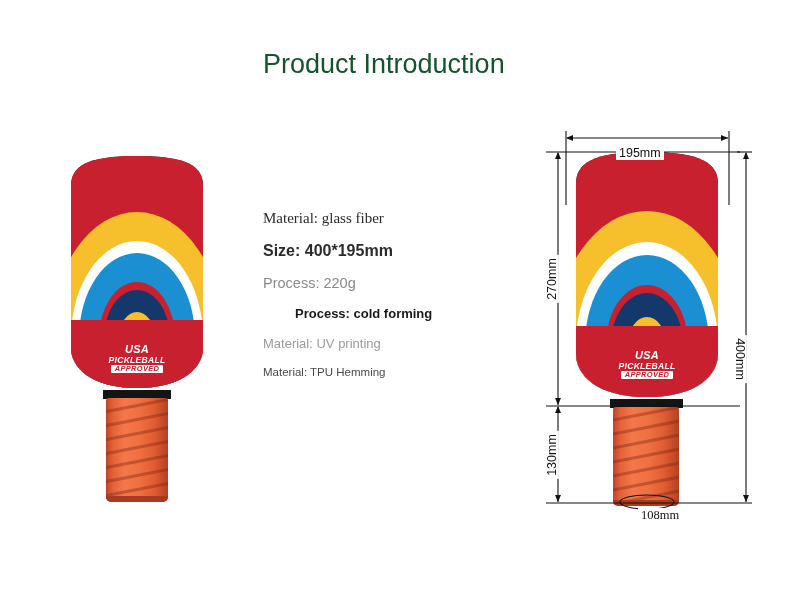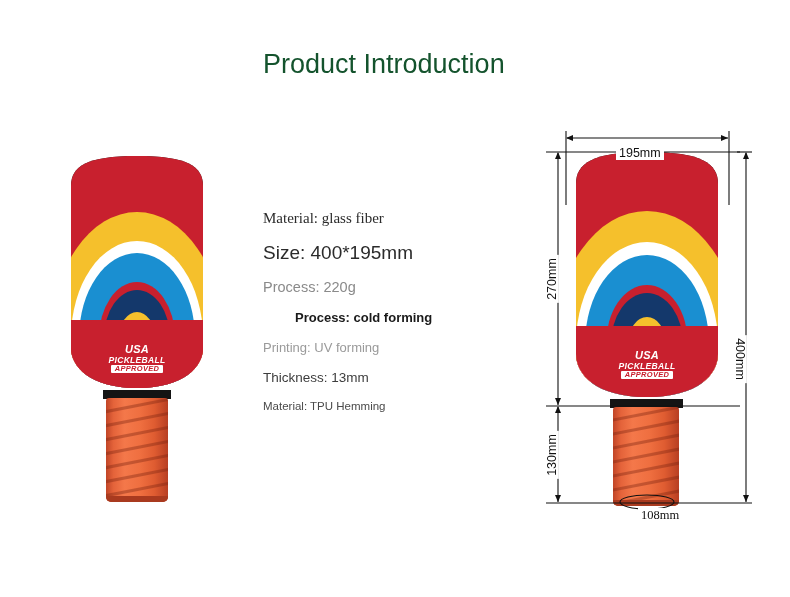--- a/index.html
+++ b/index.html
@@ -134,34 +134,31 @@
 </style>
 </head>
 <body style="background: rgb(255, 255, 255);">
 
 <div id="page-title">Product Introduction</div>
 
 <div id="spec-list">
   <div class="spec-line" style="font-size: 15px; color: rgb(43, 43, 43); font-weight: 400; margin-bottom: 15px; font-family: Liberation Serif, serif;">
     <span>Material: glass fiber</span>
   </div>
-  <div class="spec-line" style="font-size: 19px; color: rgb(43, 43, 43); font-weight: 400; margin-bottom: 15px;">
+  <div class="spec-line" style="font-size: 16px; color: rgb(43, 43, 43); font-weight: 700; margin-bottom: 15px;">
     <span>Size: 400*195mm</span>
   </div>
   <div class="spec-line" style="font-size: 14.5px; color: rgb(138, 138, 138); font-weight: 400; margin-bottom: 15px;">
     <span>Process: 220g</span>
   </div>
   <div class="spec-line" style="font-size: 13px; color: rgb(26, 26, 26); font-weight: 600; margin-bottom: 15px; padding-left: 32px;">
     <span>Process: cold forming</span>
   </div>
   <div class="spec-line" style="font-size: 13px; color: rgb(154, 154, 154); font-weight: 400; margin-bottom: 15px;">
-    <span>Printing: UV forming</span>
-  </div>
-  <div class="spec-line" style="font-size: 13.5px; color: rgb(61, 61, 61); font-weight: 400; margin-bottom: 15px;">
-    <span>Thickness: 13mm</span>
+    <span>Material: UV printing</span>
   </div>
   <div class="spec-line" style="font-size: 11.5px; color: rgb(74, 74, 74); font-weight: 400; margin-bottom: 0px;">
     <span>Material: TPU Hemming</span>
   </div>
 </div>
 
 <div class="paddle" id="paddle-left" style="left:59px; top:152px; width:156px; height:350px;">
 
   <div class="paddle-face" style="height:245px;">
     <svg viewBox="0 0 156 245" preserveAspectRatio="none">

